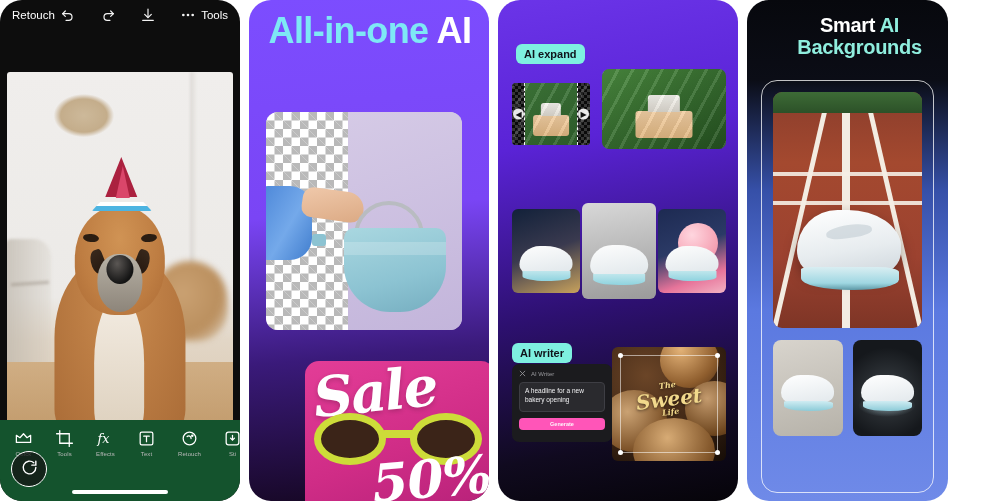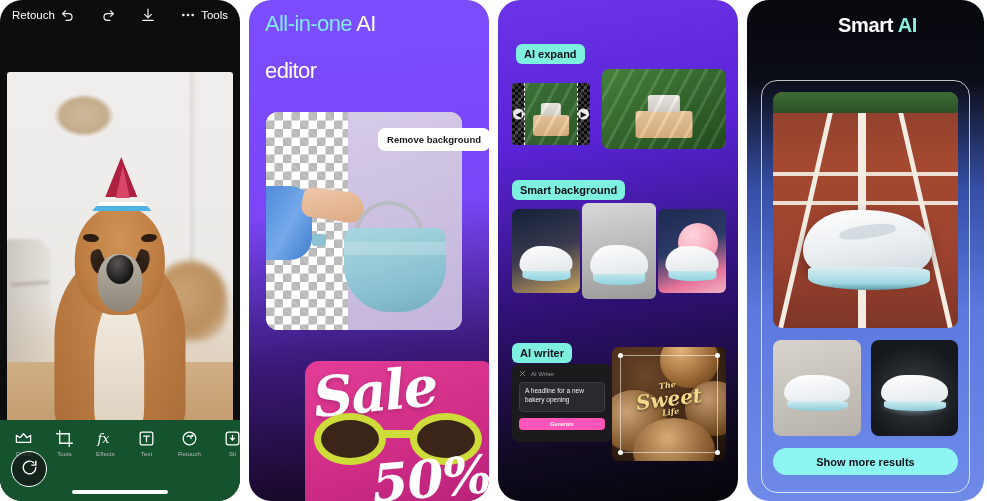--- a/index.html
+++ b/index.html
@@ -15,21 +15,21 @@
     width: 987px; height: 501px;
     align-items: flex-start;
   }
   .screen {
     position: relative;
     width: 240px; height: 501px;
     border-radius: 22px;
     overflow: hidden;
     flex: 0 0 auto;
   }
-  .screen:last-child { width: 237px; padding-left: 24px; }
+  .screen:last-child { width: 201px; padding-left: 24px; }
 
   
   .s1 { background: #0d0d0d; }
   .statusbar {
     height: 26px; display: flex; align-items: center;
     justify-content: space-between; padding: 0 16px 0 18px;
     color: #fff; font-size: 11px; font-weight: bold;
   }
   .status-right { display: flex; align-items: center; gap: 4px; }
   .sig { display: flex; align-items: flex-end; gap: 1px; height: 9px; }
@@ -110,21 +110,21 @@
     border-radius: 50%; border: 1.5px solid #fff; background: rgba(20,20,20,.75);
     display: flex; align-items: center; justify-content: center;
   }
   .refresh svg { width: 19px; height: 19px; }
   .homebar { position: absolute; left: 50%; transform: translateX(-50%); bottom: 7px;
     width: 96px; height: 4px; background: #fff; border-radius: 3px; }
 
   
   .s2 { background: linear-gradient(175deg,#7c4dff 0%,#7a45f5 42%,#3a1a7a 70%,#14061f 100%); }
   .s2-head { padding: 12px 14px 0 16px; }
-  .s2-head h1 { font-size: 22px; line-height: 1.07; font-weight: normal; color: #fff; letter-spacing: -.6px; }
+  .s2-head h1 { font-size: 36px; line-height: 1.07; font-weight: bold; color: #fff; letter-spacing: -.6px; text-align: center; }
   .s2-head h1 .cy { color: #7ee8f5; }
   .bag-card {
     position: absolute; left: 17px; top: 112px; width: 196px; height: 218px;
     border-radius: 12px; overflow: hidden; background: #cfc3e2;
   }
   .checker {
     position: absolute; left: 0; top: 0; width: 42%; height: 100%;
     background-image:
       linear-gradient(45deg,#b9b9b9 25%,transparent 25%,transparent 75%,#b9b9b9 75%),
       linear-gradient(45deg,#b9b9b9 25%,#fff 25%,#fff 75%,#b9b9b9 75%);
@@ -443,35 +443,33 @@
       <div class="homebar"></div>
     </div>
   </div>
 
   <div class="screen s2">
 
     <div class="s2-head">
       <h1>
         <span class="cy">All-in-one</span><span> AI</span><br>
         <br>
-        <span>editor</span>
       </h1>
     </div>
 
     <div class="bag-card">
       <div class="checker"></div>
       <div class="lilac"></div>
       <div class="sleeve"></div>
       <div class="arm"></div>
       <div class="ring"></div>
       <div class="purse-tab"></div>
       <div class="purse"></div>
     </div>
 
-    <div class="pill-white bubble-rb">Remove background</div>
 
     <div class="sale-card">
       <div class="sale-word">Sale</div>
       <div class="glasses">
         <div class="lens l"></div>
         <div class="gbridge"></div>
         <div class="lens r"></div>
       </div>
       <div class="sale-pct">50%</div>
     </div>
@@ -489,21 +487,20 @@
       <div class="chk-strip r"></div>
       <div class="harrow" style="left:1px">◀</div>
       <div class="harrow" style="right:1px">▶</div>
     </div>
 
     <div class="expand-big leafy">
       <div class="jar"></div>
       <div class="jar-cap"></div>
     </div>
 
-    <div class="tag tag-smart">Smart background</div>
 
     <div class="bgrow">
       <div class="bg-th a">
         <div class="sneak"></div>
       </div>
       <div class="bg-th c">
         <div class="moon"></div>
         <div class="sneak"></div>
       </div>
       <div class="bg-th b">
@@ -542,20 +539,21 @@
           <span></span>
           <span></span>
         </div>
     </div>
   </div>
 
   <div class="screen s4">
 
     <div class="s4-title">
       <span>Smart </span><span class="mint">AI</span><br>
+      <span class="mint">Backgrounds</span>
     </div>
 
     <div class="phone-frame"></div>
 
     <div class="track-card">
       <div class="grass"></div>
       <div class="lane a"></div>
       <div class="lane b"></div>
       <div class="lane c"></div>
       <div class="xline one"></div>
@@ -566,16 +564,15 @@
     <div class="thumb-row">
       <div class="thumb light">
         <div class="sm-shoe"></div>
       </div>
       <div class="thumb dark">
         <div class="glowcap"></div>
         <div class="sm-shoe"></div>
       </div>
     </div>
 
-    <div class="show-btn">Show more results</div>
   </div>
 
 </div>
 
 </body></html>

